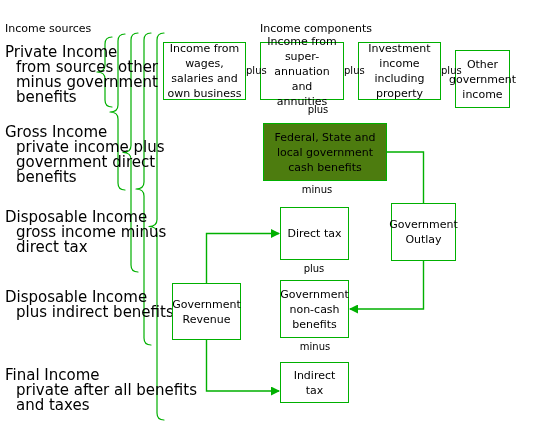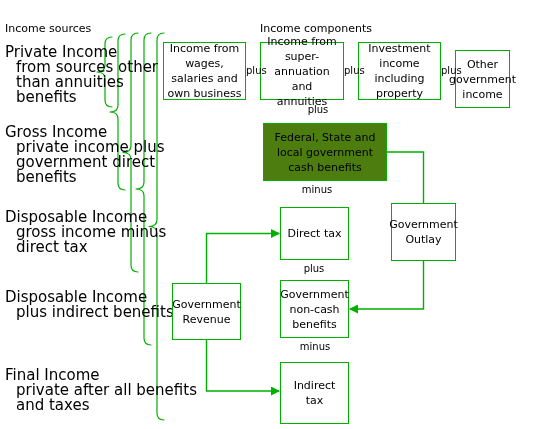--- a/index.html
+++ b/index.html
@@ -90,21 +90,21 @@
       <polyline points="206.5,340 206.5,391 279,391" fill="none" stroke="#00b000" stroke-width="1.4" marker-end="url(#arrow)"></polyline>
     </svg>
 
   <div class="col-header" style="left:5px; top:22px;">Income sources</div>
   <div class="col-header" style="left:260px; top:22px;">Income components</div>
 
   <div id="concepts-layer">
       <div class="concept" style="left: 5px; top: 45px;">
         <span class="concept-title">Private Income</span>
         <span class="concept-desc">from sources other</span>
-        <span class="concept-desc">than annuities</span>
+        <span class="concept-desc">minus government</span>
         <span class="concept-desc">benefits</span>
       </div>
       <div class="concept" style="left: 5px; top: 125px;">
         <span class="concept-title">Gross Income</span>
         <span class="concept-desc">private income plus</span>
         <span class="concept-desc">government direct</span>
         <span class="concept-desc">benefits</span>
       </div>
       <div class="concept" style="left: 5px; top: 210px;">
         <span class="concept-title">Disposable Income</span>
@@ -142,21 +142,21 @@
       </div>
       <div class="node-box" style="left: 391px; top: 203px; width: 65px; height: 58px; border-color: rgb(0, 176, 0); background: rgb(255, 255, 255);">
         <span>Government<br>Outlay</span>
       </div>
       <div class="node-box" style="left: 172px; top: 283px; width: 69px; height: 57px; border-color: rgb(0, 176, 0); background: rgb(255, 255, 255);">
         <span>Government<br>Revenue</span>
       </div>
       <div class="node-box" style="left: 280px; top: 280px; width: 69px; height: 58px; border-color: rgb(0, 176, 0); background: rgb(255, 255, 255);">
         <span>Government<br>non-cash<br>benefits</span>
       </div>
-      <div class="node-box" style="left: 280px; top: 362px; width: 69px; height: 62px; border-color: rgb(0, 176, 0); background: rgb(255, 255, 255);">
+      <div class="node-box" style="left: 280px; top: 362px; width: 69px; height: 41px; border-color: rgb(0, 176, 0); background: rgb(255, 255, 255);">
         <span>Indirect tax</span>
       </div>
     </div>
   <div id="operators-layer">
       <div class="op-label" style="left: 246px; top: 65px; width: 14px;">plus</div>
       <div class="op-label" style="left: 344px; top: 65px; width: 14px;">plus</div>
       <div class="op-label" style="left: 441px; top: 65px; width: 14px;">plus</div>
       <div class="op-label" style="left: 302px; top: 104px; width: 32px;">plus</div>
       <div class="op-label" style="left: 297px; top: 184px; width: 40px;">minus</div>
       <div class="op-label" style="left: 298px; top: 263px; width: 32px;">plus</div>

